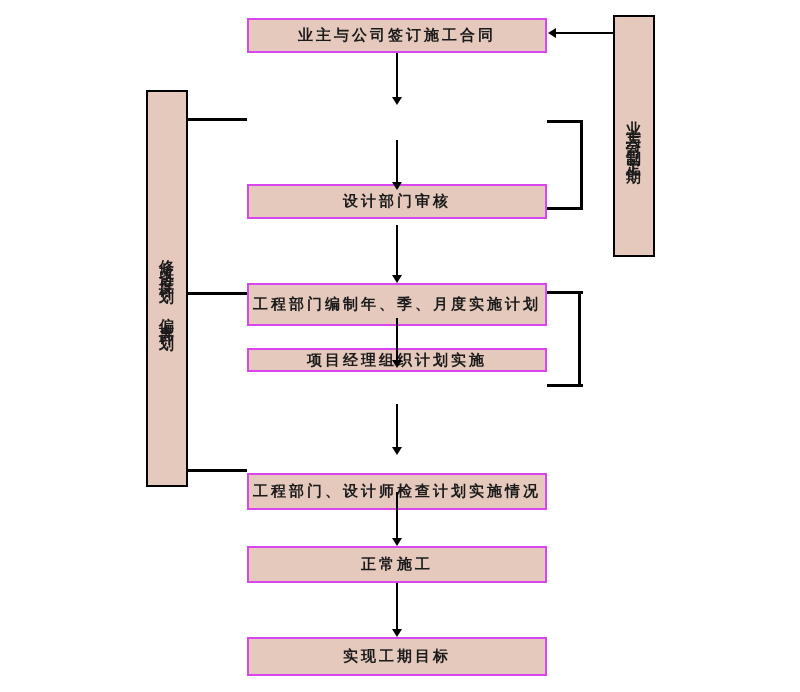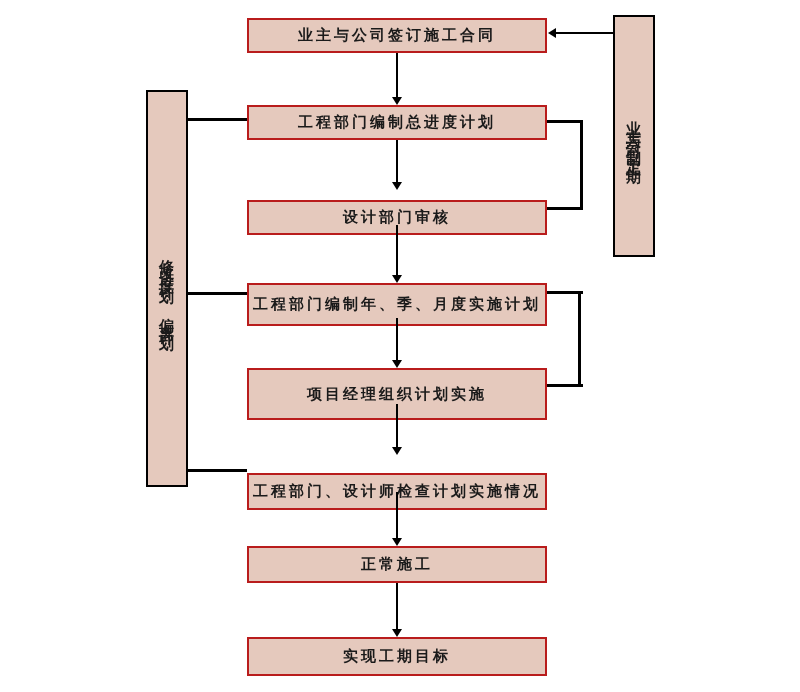--- a/index.html
+++ b/index.html
@@ -14,21 +14,21 @@
     background: #ffffff;
     font-family: "Liberation Sans", sans-serif;
     overflow: hidden;
   }
   .fbox {
     position: absolute;
     left: 247px;
     width: 300px;
     box-sizing: border-box;
     background: #e5c9bd;
-    border: 2px solid #b91c1c;
+    border: 2px solid #d946ef;
     display: flex;
     align-items: center;
     justify-content: center;
     font-size: 15px;
     font-weight: bold;
     color: #1a1a1a;
     letter-spacing: 3px;
     white-space: nowrap;
   }
   .vbox {
@@ -70,27 +70,26 @@
     border-right: 8px solid #000000;
   }
 </style>
 </head>
 <body>
 
 <div class="canvas">
 
   <div class="fbox" style="top:18px;height:35px">业主与公司签订施工合同</div>
 
-  <div class="fbox" style="top:105px;height:35px">工程部门编制总进度计划</div>
 
-  <div class="fbox" style="top:200px;height:35px">设计部门审核</div>
+  <div class="fbox" style="top:184px;height:35px">设计部门审核</div>
 
   <div class="fbox" style="top:283px;height:43px">工程部门编制年、季、月度实施计划</div>
 
-  <div class="fbox" style="top:368px;height:52px">项目经理组织计划实施</div>
+  <div class="fbox" style="top:348px;height:24px">项目经理组织计划实施</div>
 
   <div class="fbox" style="top:473px;height:37px">工程部门、设计师检查计划实施情况</div>
 
   <div class="fbox" style="top:546px;height:37px">正常施工</div>
 
   <div class="fbox" style="top:637px;height:39px">实现工期目标</div>
 
   <div class="vbox" style="left:146px;top:90px;width:42px;height:397px">
     <span class="vtext">修改进度计划:偏离计划</span>
   </div>

